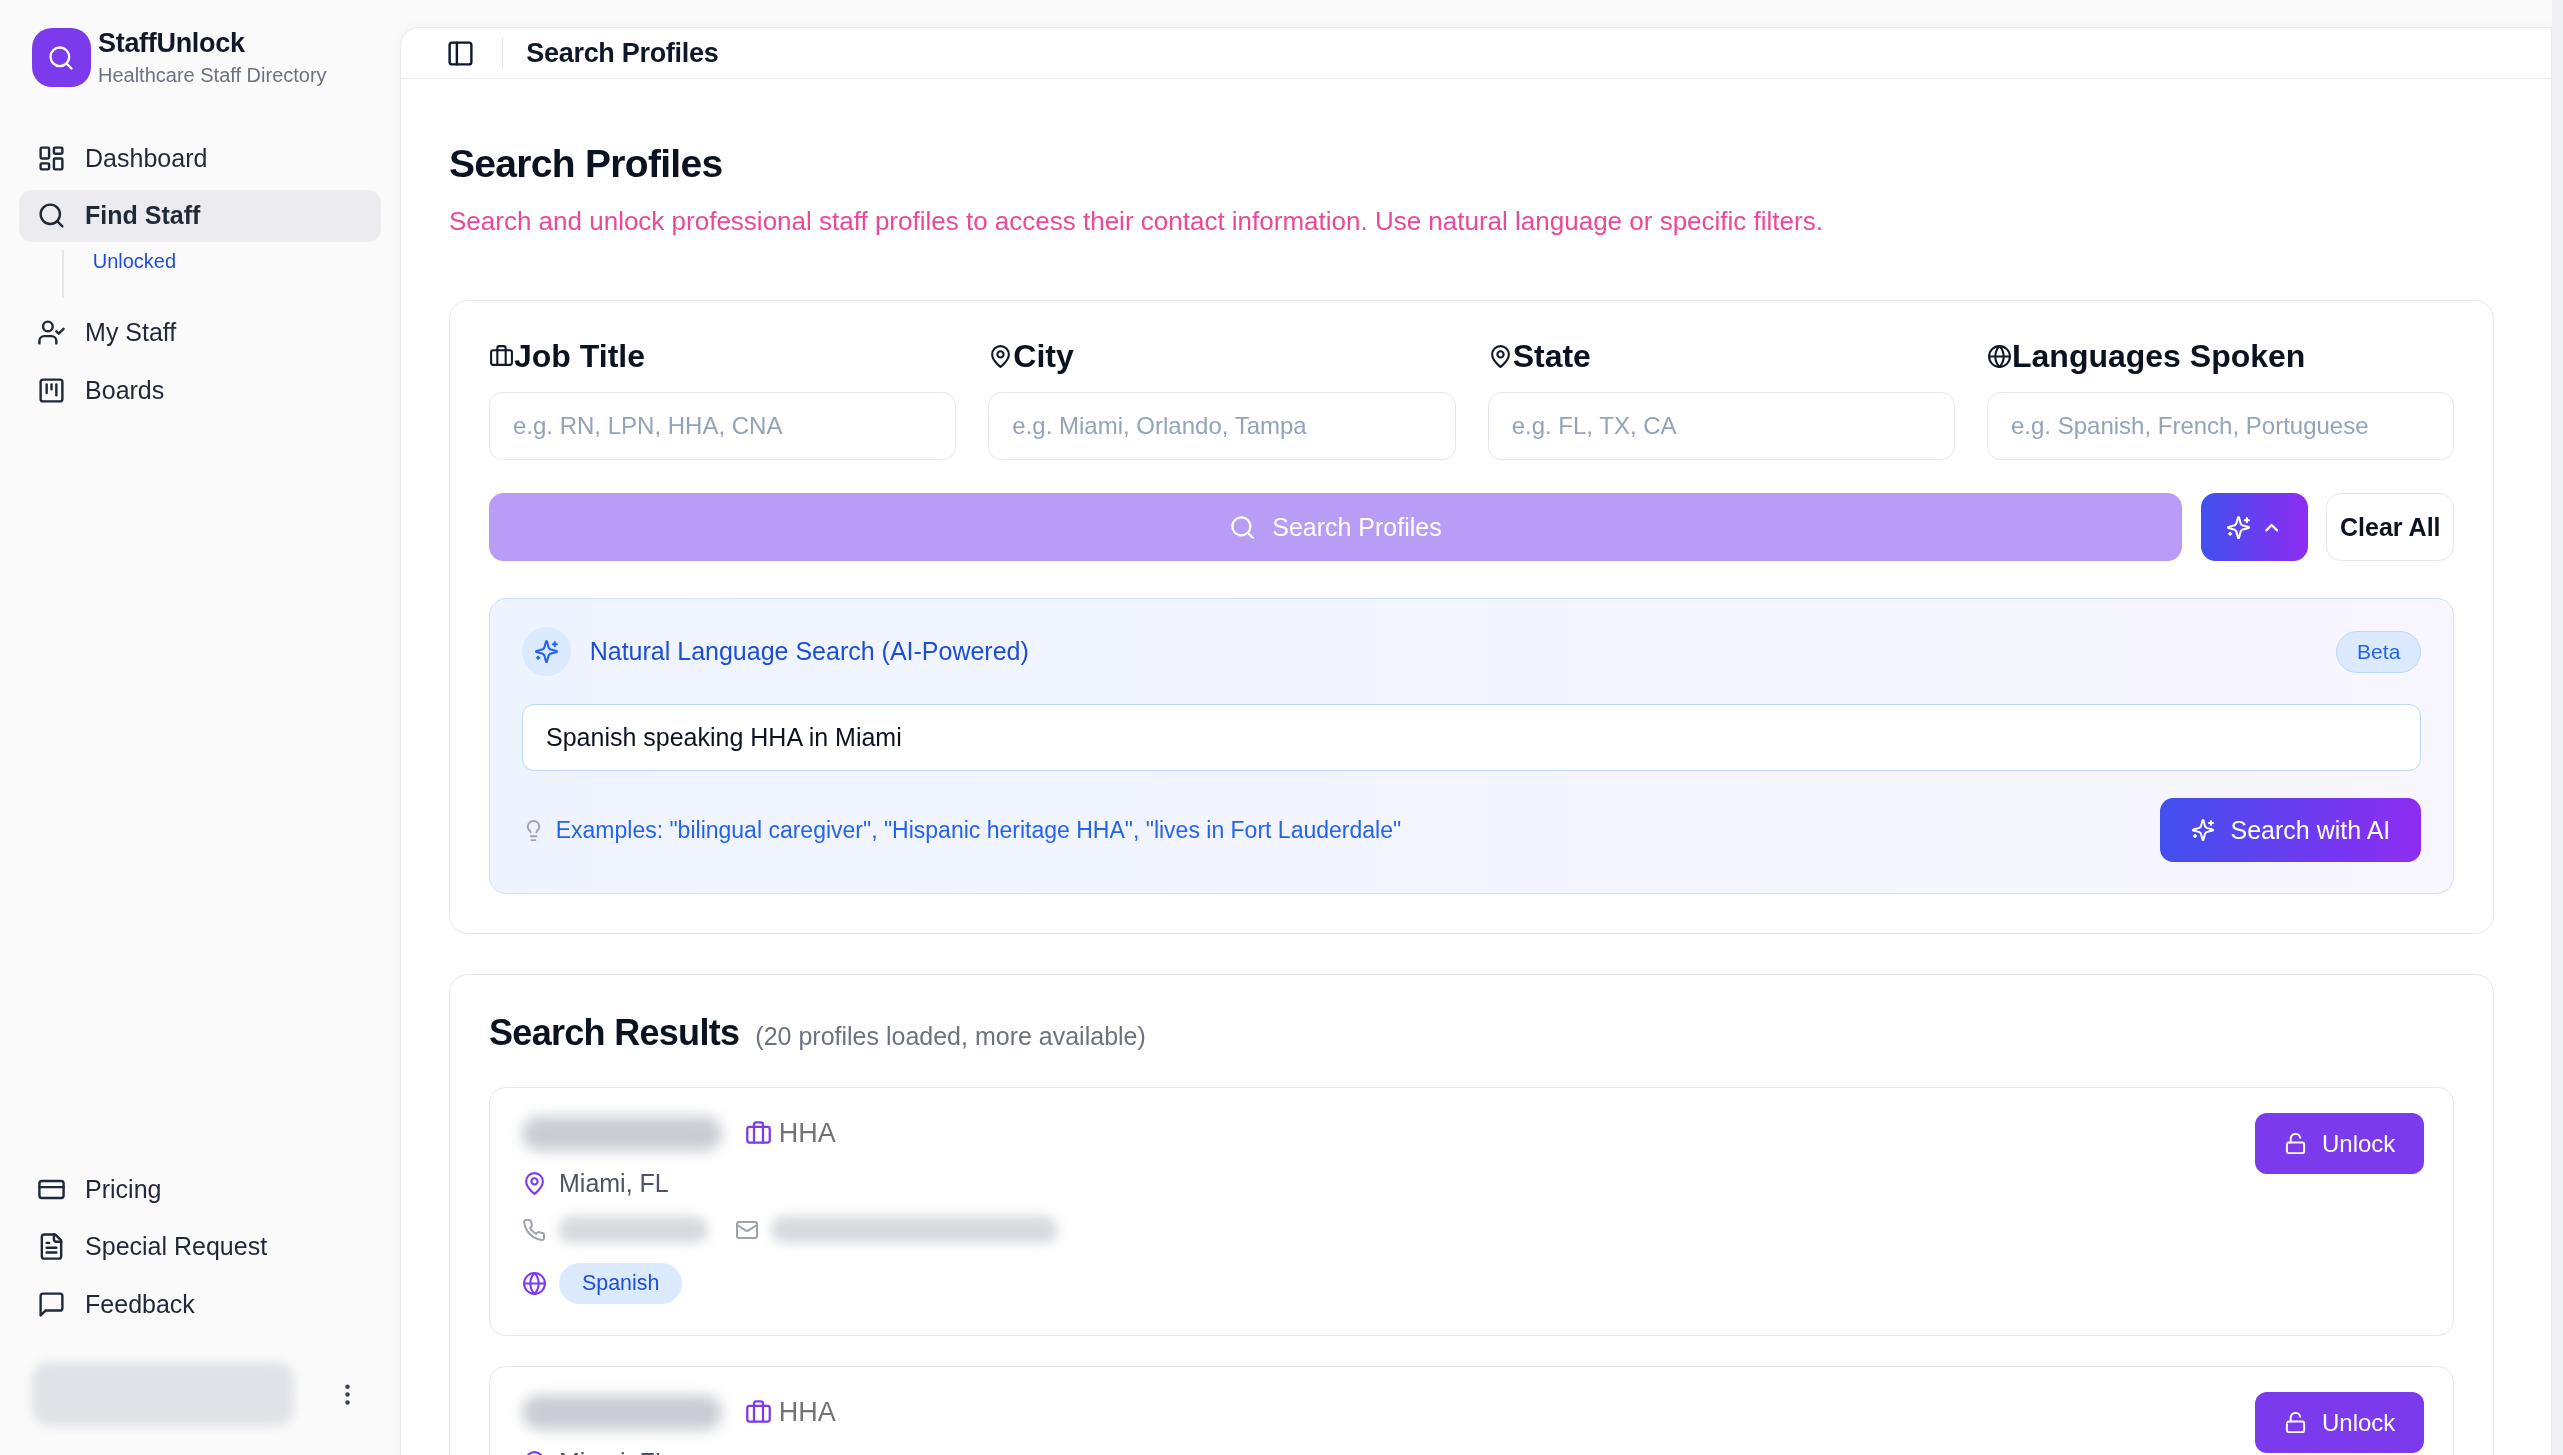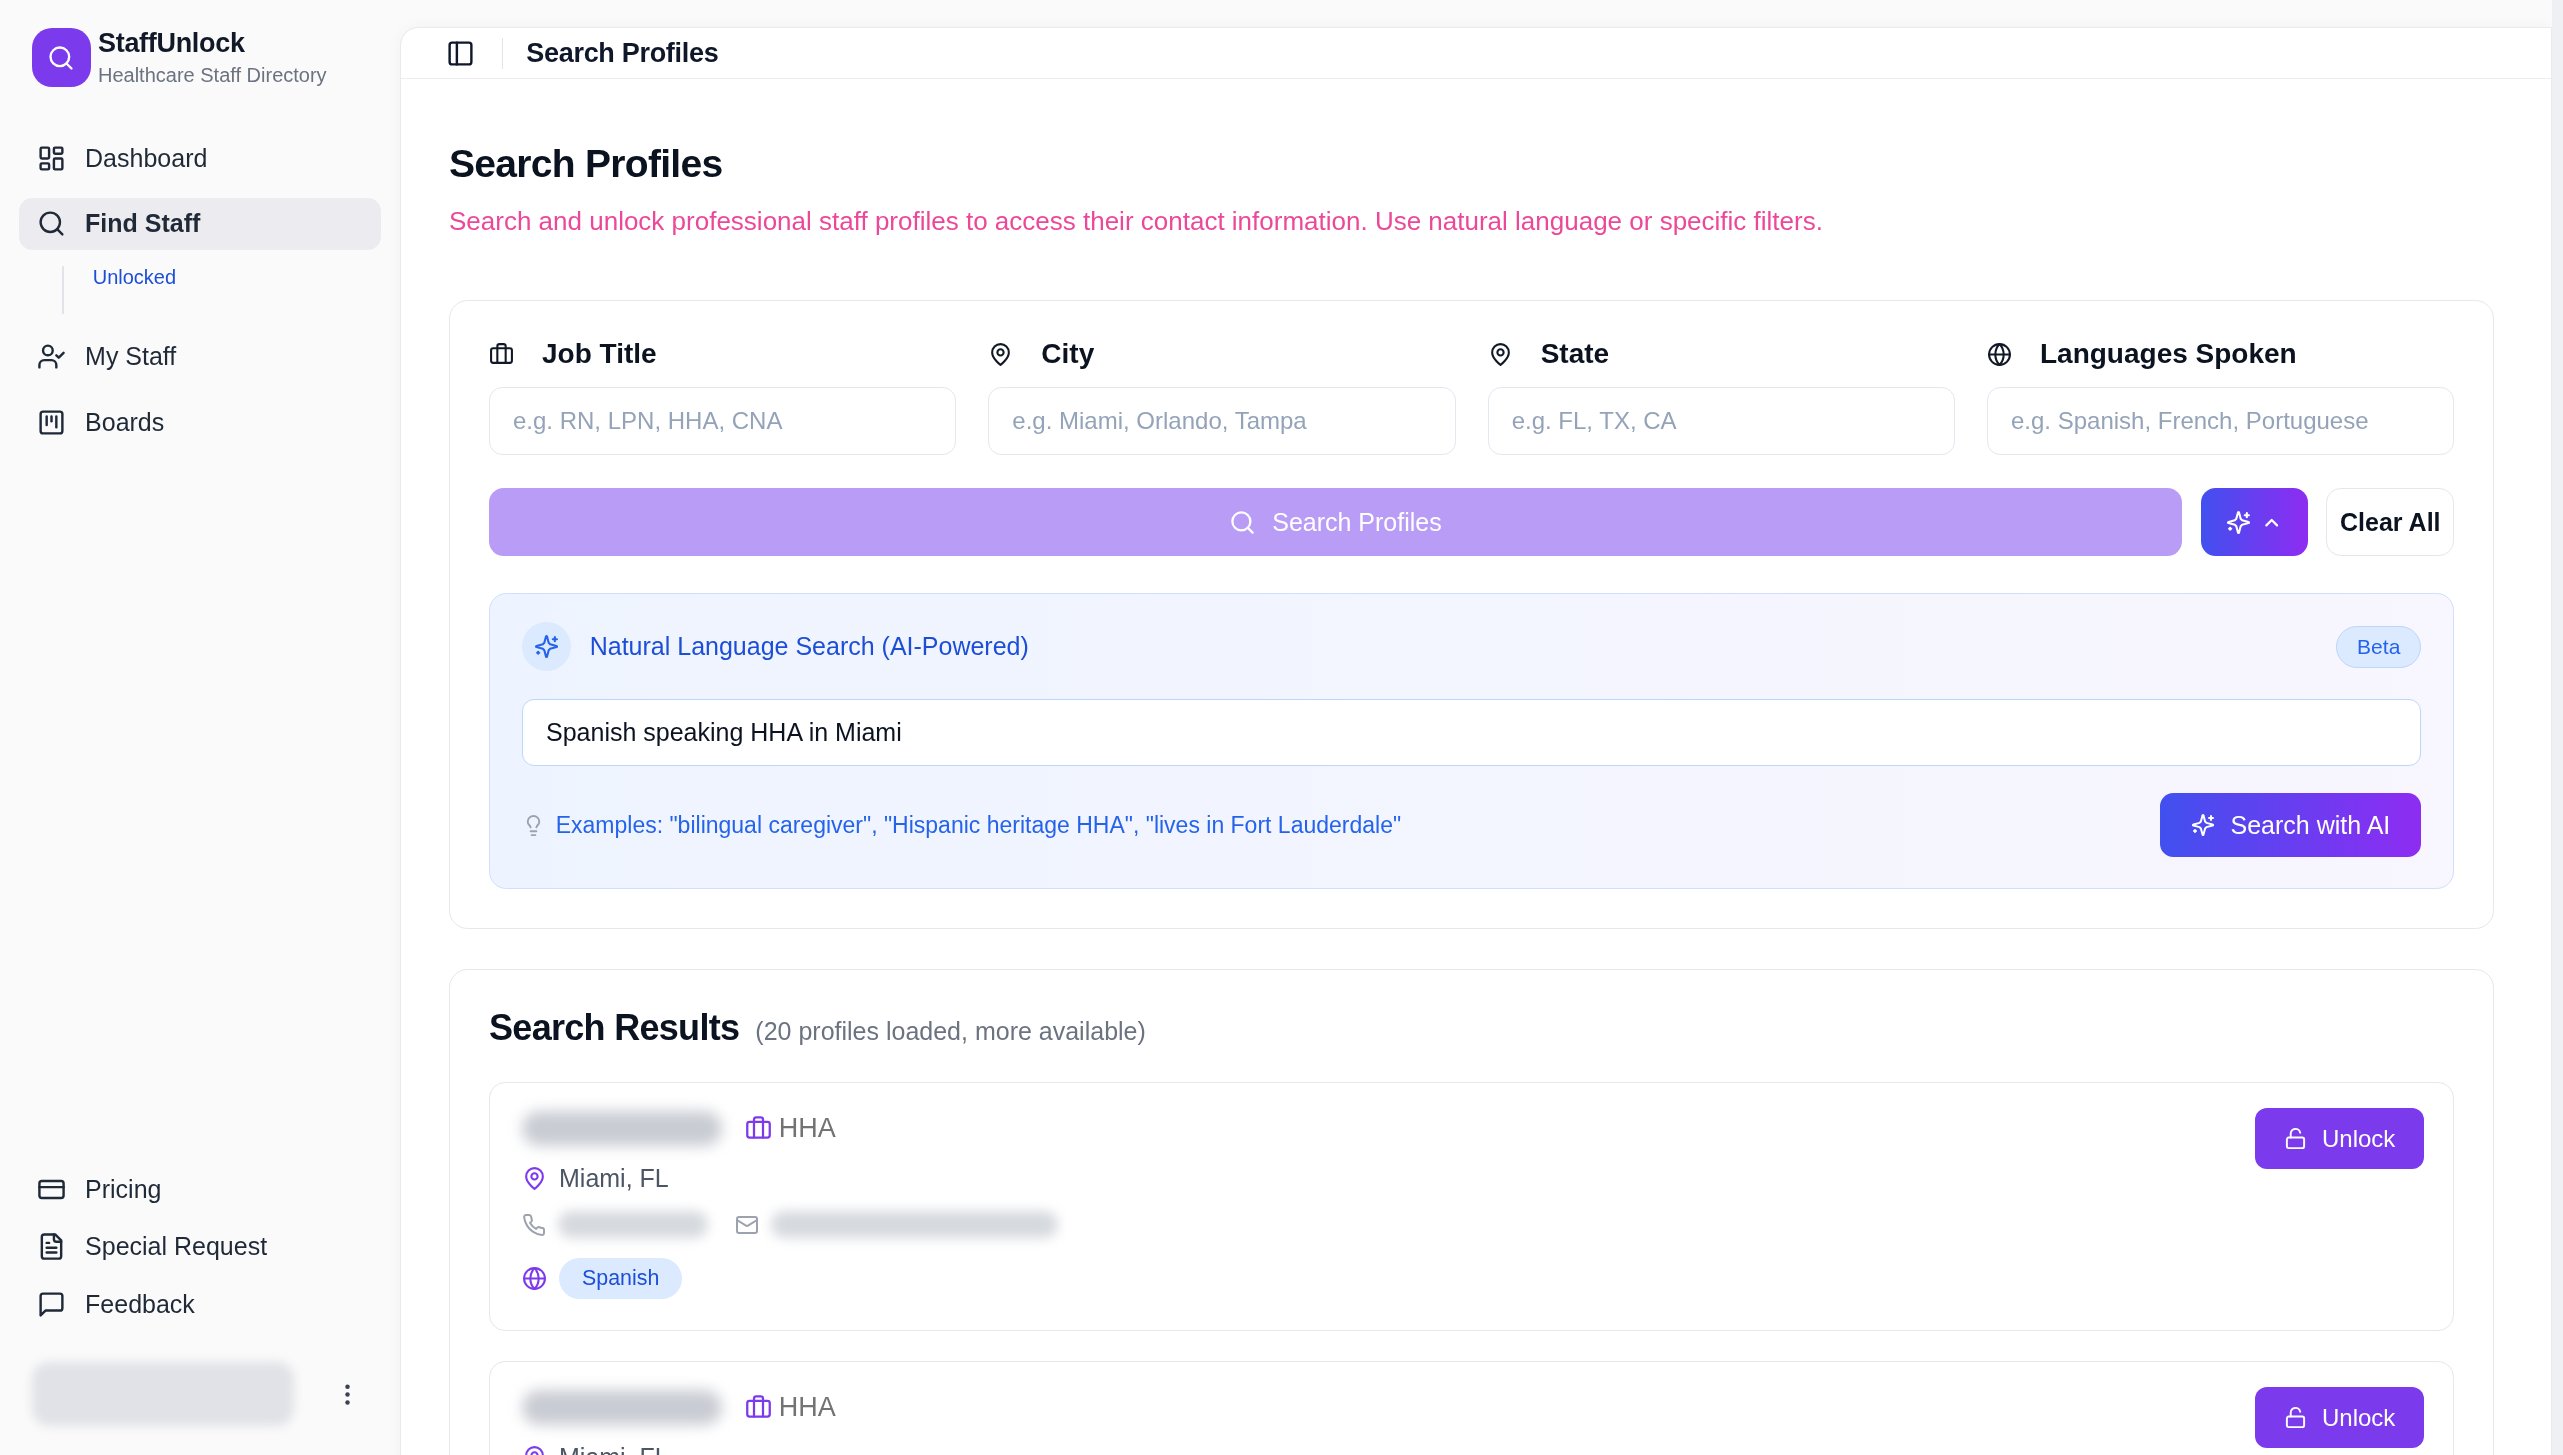--- a/index.html
+++ b/index.html
@@ -31,21 +31,21 @@
   .logo {
     width: 59px; height: 59px; border-radius: 20px;
     background: var(--accent-purple, #7c3aed);
     color: #fff; display: flex; align-items: center; justify-content: center;
     flex: none;
   }
   .logo svg { width: 28px; height: 28px; }
   .app-name { font-size: 27px; font-weight: bold; color: #111827; letter-spacing: -0.3px; }
   .app-subtitle { font-size: 20px; color: #6b7280; margin-top: 5.3px; }
 
-  .nav { margin-top: 45px; display: flex; flex-direction: column; gap: 8px; }
+  .nav { margin-top: 45px; display: flex; flex-direction: column; }
   .nav-item {
     display: flex; align-items: center; gap: 18.7px;
     height: 52px; padding: 0 18.7px; border-radius: 13.3px;
     font-size: 25px; color: #1f2937; cursor: pointer;
     margin-bottom: 5.3px; background: transparent;
   }
   .nav-item svg { width: 29px; height: 29px; flex: none; }
   .nav-item.active { background: #ececf0; font-weight: bold; }
   .sub-wrap {
     margin: 2.7px 0 9.3px 43px;
@@ -100,22 +100,22 @@
 
   
   .filter-card {
     margin-top: 63px;
     border: 1.3px solid #e7e7ec; border-radius: 18.7px;
     background: #fff;
     padding: 37px 39px 39px;
   }
   .fields { display: grid; grid-template-columns: repeat(4, 1fr); gap: 32px; }
   .field-label {
-    display: flex; align-items: center; gap: 28px;
-    font-size: 28px; font-weight: bold; color: #0b1220;
+    display: flex; align-items: center; gap: 0;
+    font-size: 32px; font-weight: bold; color: #0b1220;
   }
   .field-label svg { width: 25px; height: 25px; color: #111827; }
   .field input {
     margin-top: 17.4px; width: 100%; height: 68px;
     border: 1.3px solid #e3e7ee; border-radius: 13.3px;
     padding: 0 23px; font-size: 24px; color: #0f172a;
     background: #fff; outline: none; font-family: inherit;
   }
   input::placeholder { color: #94a3b8; }
 

